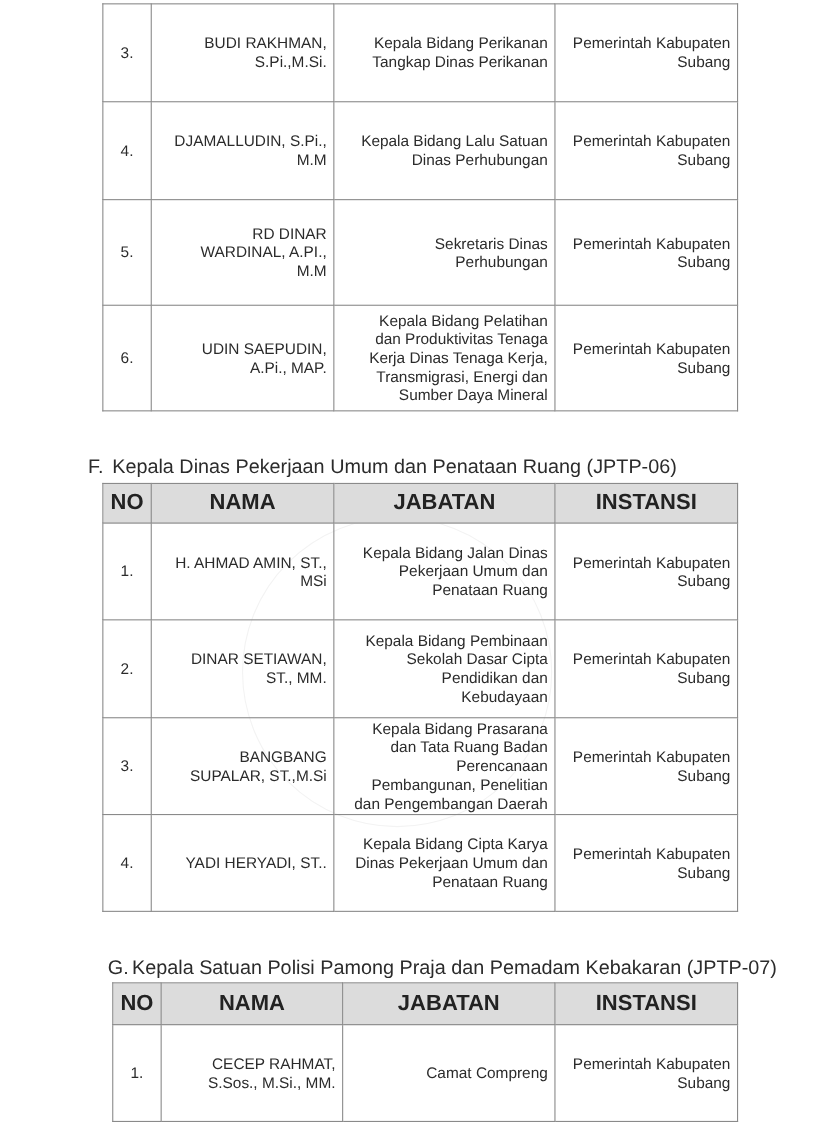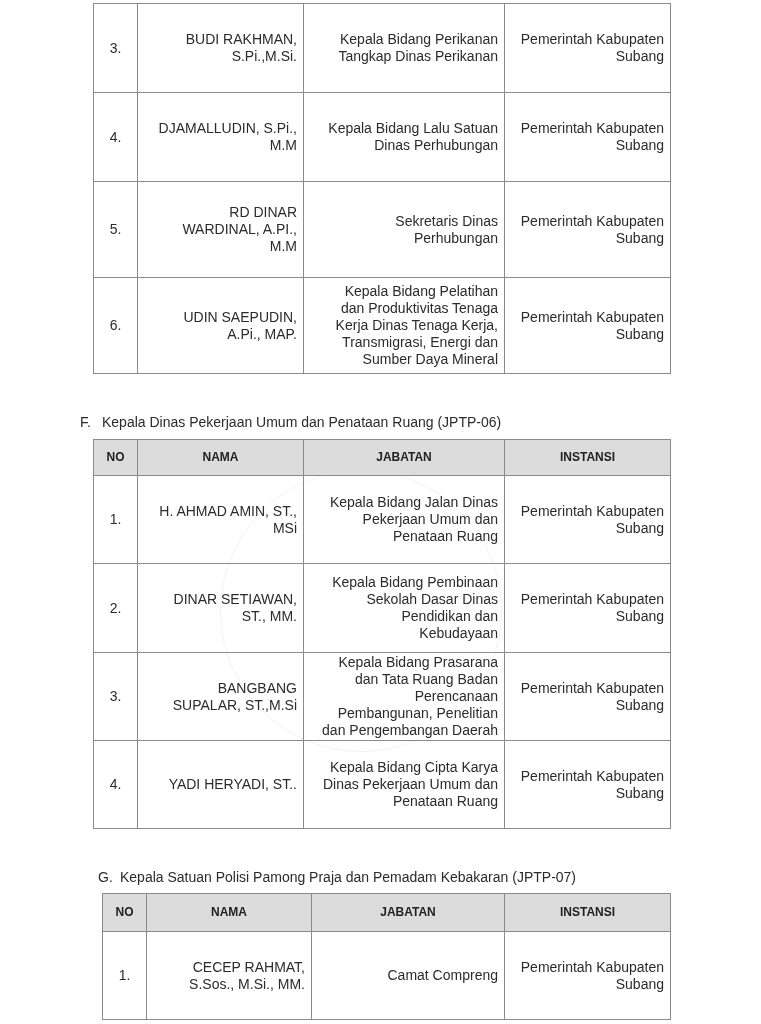--- a/index.html
+++ b/index.html
@@ -8,25 +8,25 @@
     font-family: "Liberation Sans", sans-serif; color: #2b2b2b;
   }
   table.doc {
     position: absolute; border-collapse: collapse; table-layout: fixed;
     font-size: 14px; line-height: 17px;
   }
   table.doc td, table.doc th {
     border: 1.3px solid #8a8a8a; vertical-align: middle; padding: 0 6px; text-align: right;
   }
   table.doc th {
-    background: #dcdcdc; font-weight: bold; text-align: center; font-size: 12px; color: #222;
+    background: #dcdcdc; font-weight: bold; text-align: center; font-size: 20px; color: #222;
   }
   table.doc td.no { text-align: center; padding: 0; }
   .heading {
-    position: absolute; font-size: 14px; color: #2b2b2b; white-space: nowrap;
+    position: absolute; font-size: 18px; color: #2b2b2b; white-space: nowrap;
   }
   .heading .letter { display: inline-block; width: 22px; }
   .wm {
     position: absolute; border-radius: 50%; border: 1px solid #f3f3f3; pointer-events: none;
   }
 </style>
 </head>
 <body>
 
 <div class="wm" style="left:220px;top:470px;width:280px;height:280px;"></div>
@@ -143,21 +143,21 @@
         </td>
       </tr>
       <tr style="height: 89px;">
         <td class="no">2.</td>
         <td>
           <div>DINAR SETIAWAN,</div>
           <div>ST., MM.</div>
         </td>
         <td>
           <div>Kepala Bidang Pembinaan</div>
-          <div>Sekolah Dasar Dinas</div>
+          <div>Sekolah Dasar Cipta</div>
           <div>Pendidikan dan</div>
           <div>Kebudayaan</div>
         </td>
         <td>
           <div>Pemerintah Kabupaten</div>
           <div>Subang</div>
         </td>
       </tr>
       <tr style="height: 88px;">
         <td class="no">3.</td>

